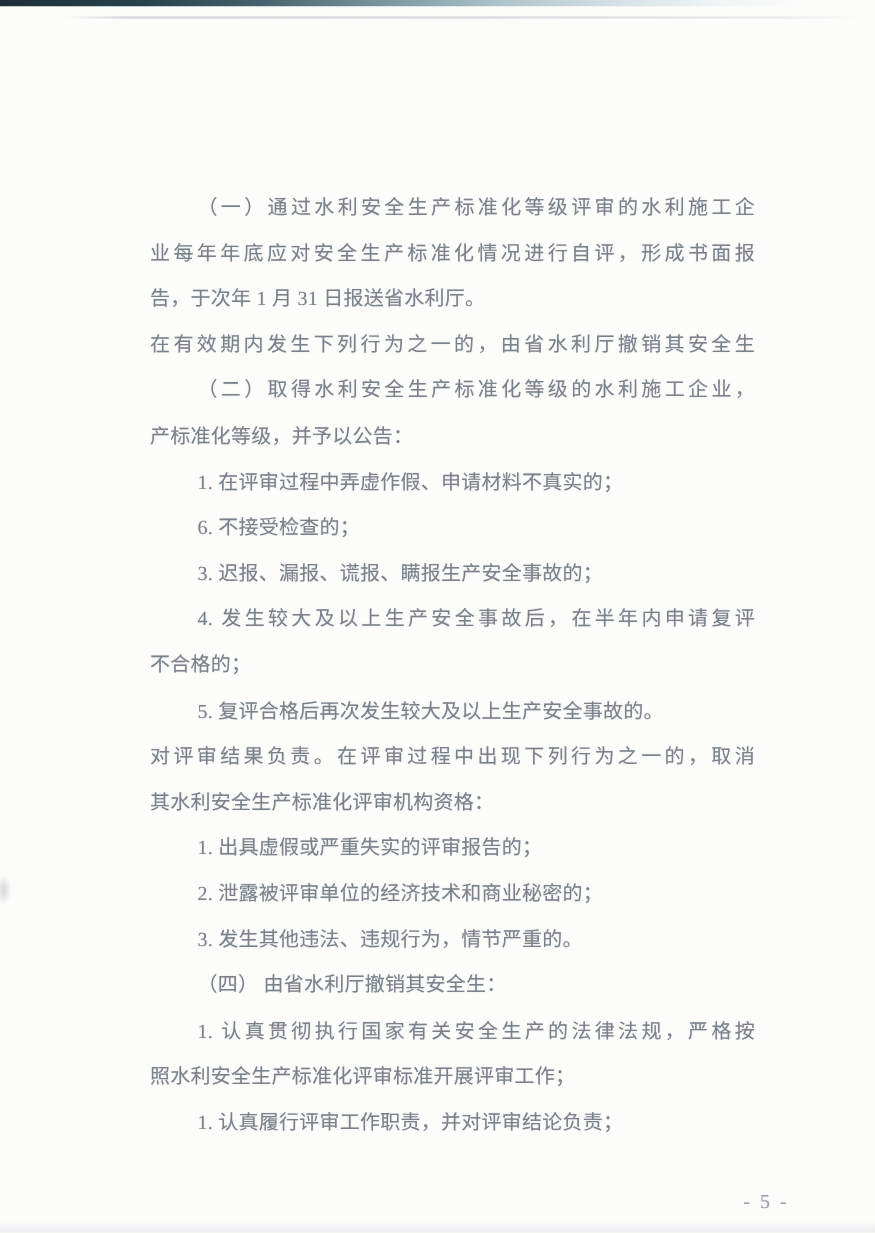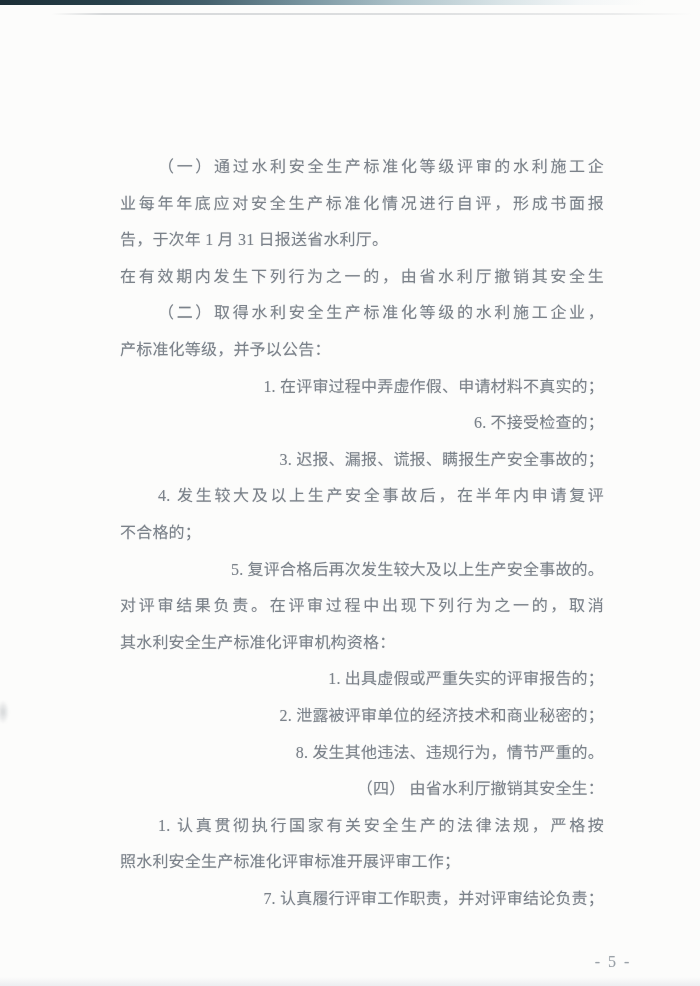--- a/index.html
+++ b/index.html
@@ -67,21 +67,20 @@
     text-shadow: 0 0 1px rgba(123,130,138,0.35);
     letter-spacing: 0.2px;
     margin-top: 33px;
   }
   .ln {
     height: 36.6px;
     white-space: nowrap;
   }
   .ind {
     padding-left: 38px;
-    text-align: right;
   }
   .jst {
     text-align: justify;
     text-align-last: justify;
   }
   .page-number {
     position: absolute;
     left: 576px;
     top: 949px;
     width: 74px;
@@ -114,22 +113,22 @@
     <div class="ln ind">1. 在评审过程中弄虚作假、申请材料不真实的；</div>
     <div class="ln ind">6. 不接受检查的；</div>
     <div class="ln ind">3. 迟报、漏报、谎报、瞒报生产安全事故的；</div>
     <div class="ln ind jst">4. 发生较大及以上生产安全事故后，在半年内申请复评</div>
     <div class="ln">不合格的；</div>
     <div class="ln ind">5. 复评合格后再次发生较大及以上生产安全事故的。</div>
     <div class="ln jst">对评审结果负责。在评审过程中出现下列行为之一的，取消</div>
     <div class="ln">其水利安全生产标准化评审机构资格：</div>
     <div class="ln ind">1. 出具虚假或严重失实的评审报告的；</div>
     <div class="ln ind">2. 泄露被评审单位的经济技术和商业秘密的；</div>
-    <div class="ln ind">8. 发生其他违法、违规行为，情节严重的。</div>
+    <div class="ln ind">3. 发生其他违法、违规行为，情节严重的。</div>
     <div class="ln ind">（四） 由省水利厅撤销其安全生：</div>
     <div class="ln ind jst">1. 认真贯彻执行国家有关安全生产的法律法规，严格按</div>
     <div class="ln">照水利安全生产标准化评审标准开展评审工作；</div>
-    <div class="ln ind">7. 认真履行评审工作职责，并对评审结论负责；</div>
+    <div class="ln ind">1. 认真履行评审工作职责，并对评审结论负责；</div>
   </div>
 
   <div class="page-number">- 5 -</div>
 
 </div>
 
 </body></html>

